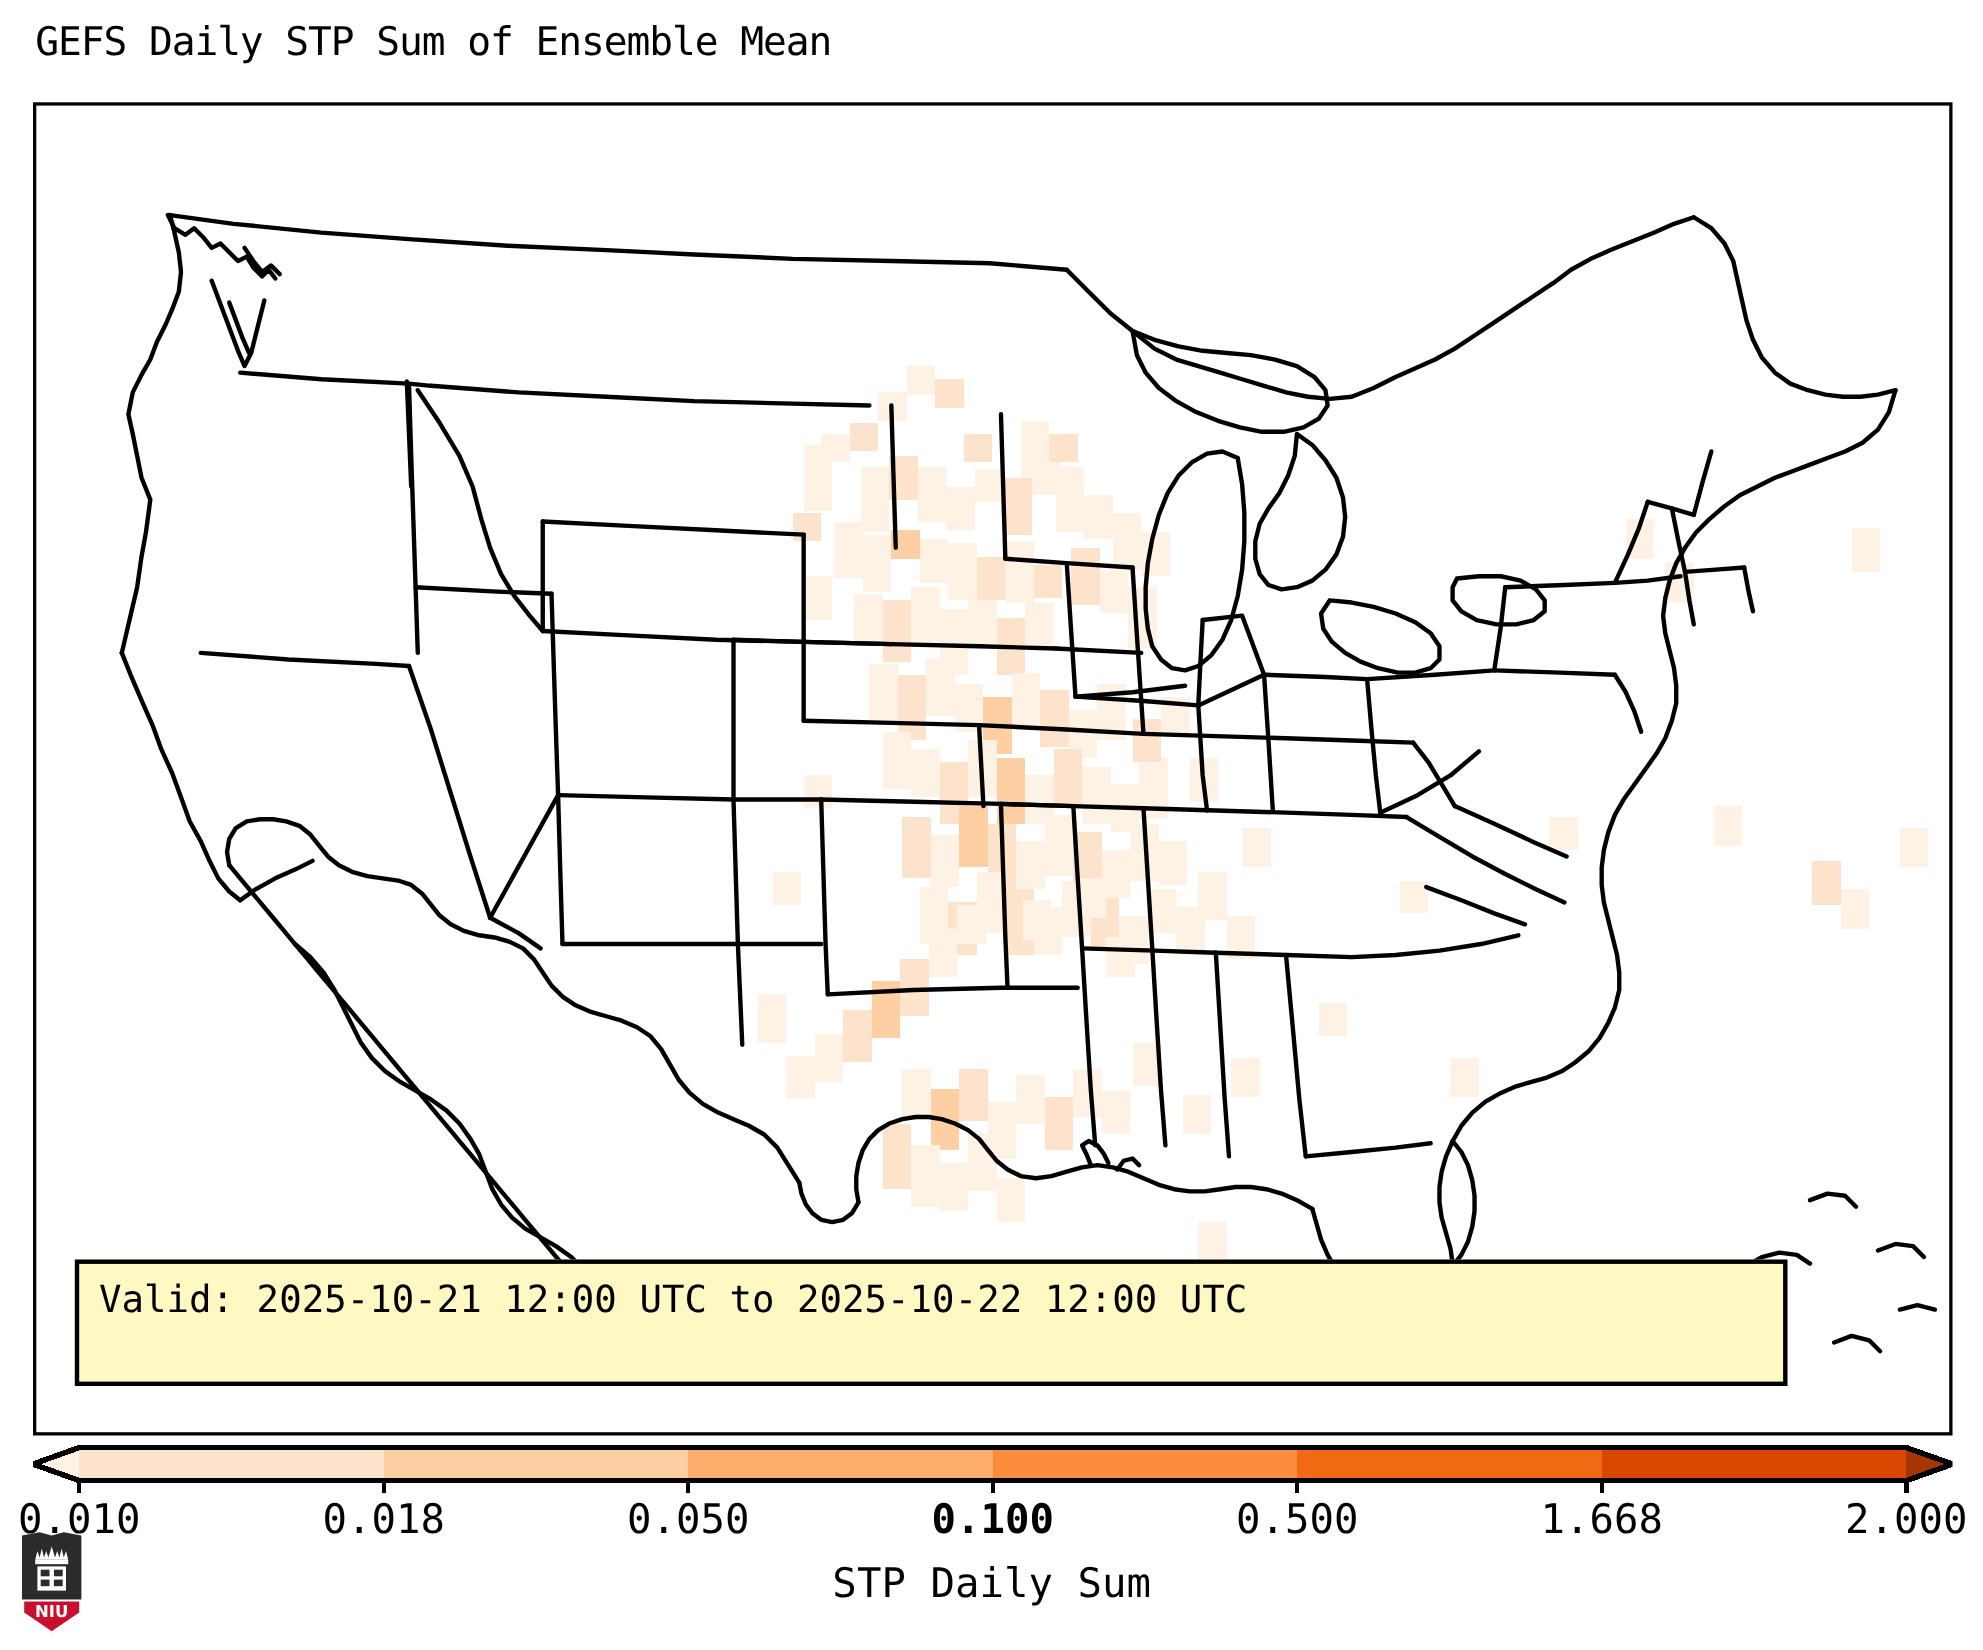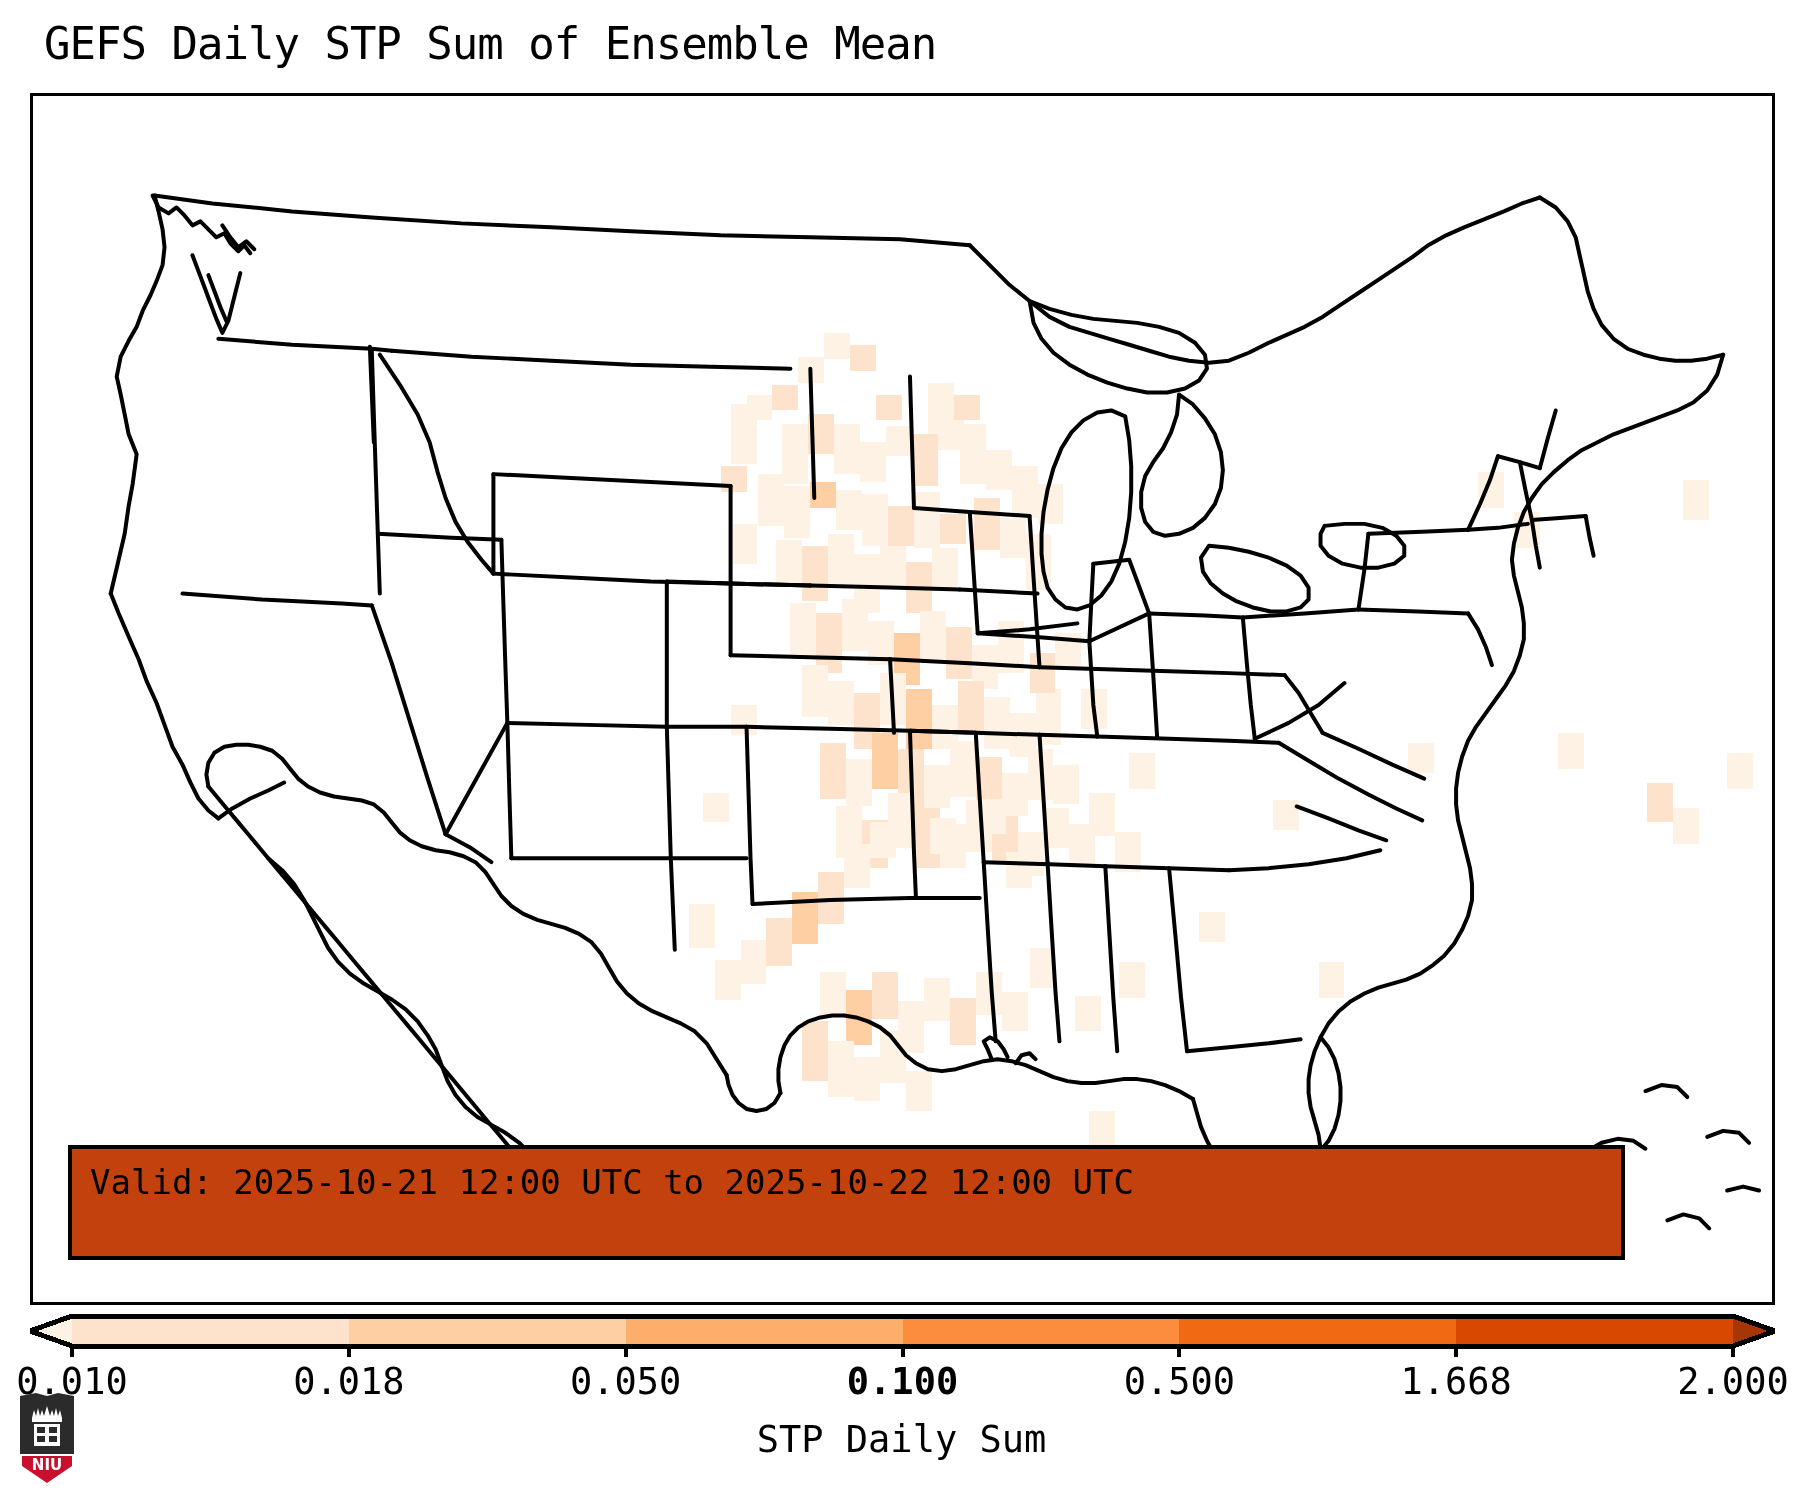--- a/index.html
+++ b/index.html
@@ -1,28 +1,28 @@
 <!DOCTYPE html>
 <html><head>
 <meta charset="utf-8">
 <style>
   html,body{margin:0;padding:0;background:#ffffff;}
   body{width:1803px;height:1500px;position:relative;
        font-family:"DejaVu Sans Mono","Liberation Mono",monospace;
        overflow:hidden;}
 
-  #title{position:absolute;left:44px;top:18px;font-size:44px;letter-spacing:-1px;
+  #title{position:absolute;left:32px;top:18px;font-size:36px;letter-spacing:-1px;
          color:#000;white-space:nowrap;font-family:"DejaVu Sans Mono","Liberation Mono",monospace;}
 
   #map-frame{position:absolute;left:30px;top:93px;width:1745px;height:1212px;
              border:3px solid #000;box-sizing:border-box;background:#fff;overflow:hidden;}
   #map-svg{position:absolute;left:0;top:0;width:100%;height:100%;display:block;}
 
   #info-box{position:absolute;left:68px;top:1145px;width:1557px;height:115px;
-            border:4px solid #000;background:#c2410c;box-sizing:border-box;
+            border:4px solid #000;background:#fef9c3;box-sizing:border-box;
             padding:10px 18px 0 18px;}
   .info-line{font-size:34px;line-height:46px;color:#000;white-space:pre;
              font-family:"DejaVu Sans Mono","Liberation Mono",monospace;}
 
   #cbar-wrap{position:absolute;left:30px;top:1312px;width:1745px;height:46px;}
   #cbar-svg{display:block;}
 
   #cbar-ticklabels{position:absolute;left:0;top:1360px;width:1509px;height:46px;}
   .ctick{position:absolute;transform:translateX(-50%);font-size:37px;color:#000;
          white-space:nowrap;font-family:"DejaVu Sans Mono","Liberation Mono",monospace;}

